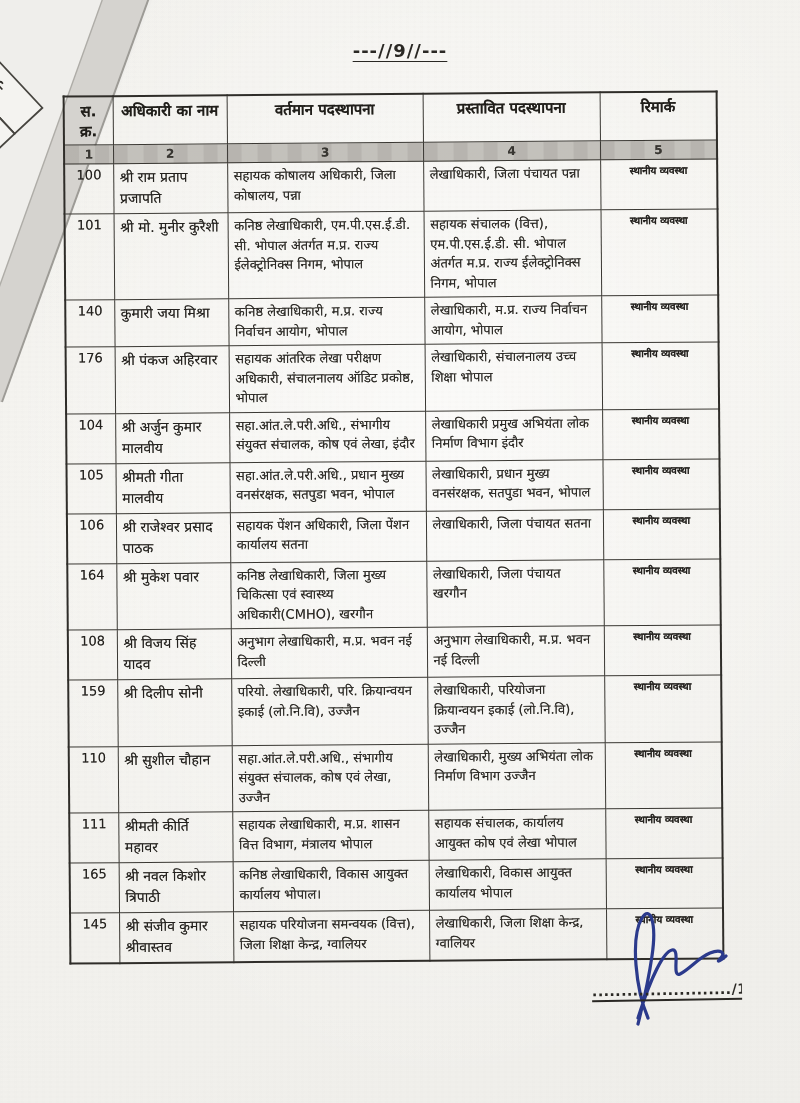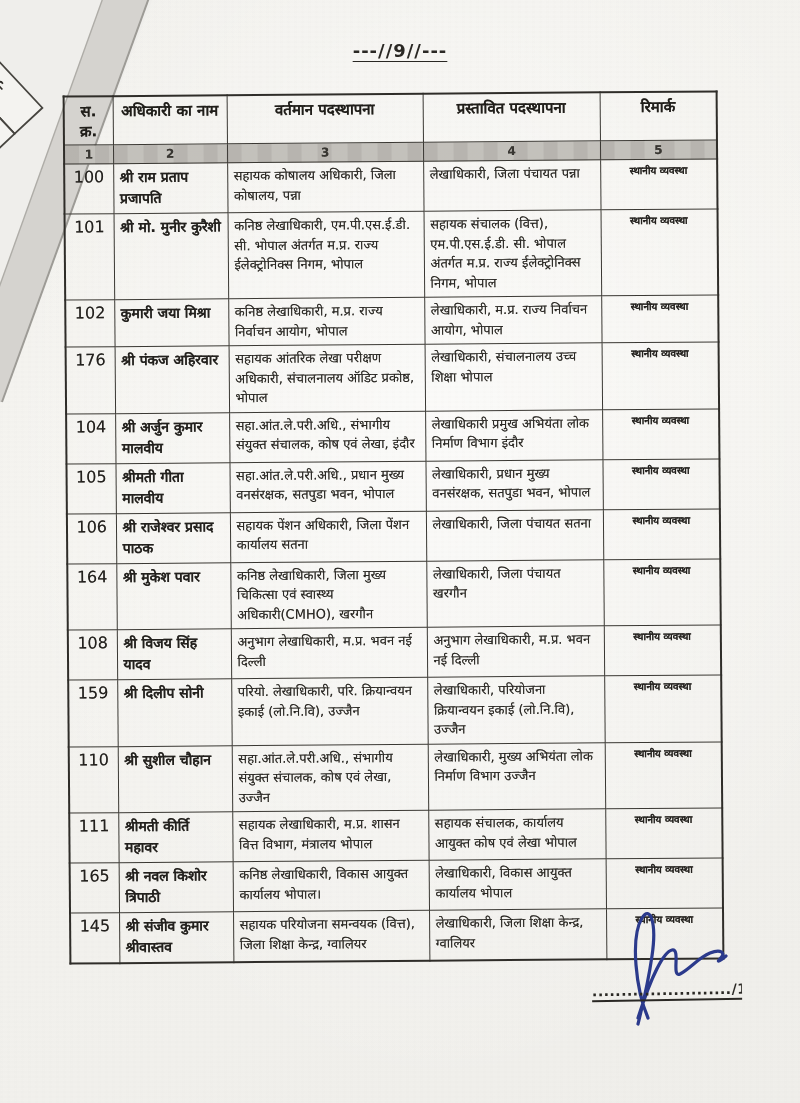--- a/index.html
+++ b/index.html
@@ -45,22 +45,22 @@
   th.hdr{
     font-size:15px;font-weight:bold;text-align:center;vertical-align:middle;
     padding:5px 2px;color:#201e1a;
   }
   tr.colnums td{
     background:
       repeating-linear-gradient(90deg, rgba(110,105,98,.18) 0 14px, rgba(160,155,148,.10) 14px 30px),
       #c7c5c0;
     text-align:center;font-size:12px;font-weight:bold;padding:2px;color:#383632;
   }
-  td.sno{font-size:16px;text-align:center;font-weight:500;padding-top:6px;}
-  td.name{font-size:14px;font-weight:700;line-height:1.5;padding-top:5px;}
+  td.sno{font-size:13px;text-align:center;font-weight:500;padding-top:6px;}
+  td.name{font-size:14px;font-weight:400;line-height:1.5;padding-top:5px;}
   td.post{font-size:13px;font-weight:500;line-height:1.5;padding-top:5px;color:#2a2824;}
   td.remark{font-size:10px;font-weight:600;text-align:center;vertical-align:middle;}
   .signature{position:absolute;left:596px;top:898px;pointer-events:none;}
   .page-num-bottom{
     position:absolute;left:592px;top:982px;width:150px;
     font-size:14px;font-weight:bold;color:#2a2824;
     border-bottom:2px solid #2a2824;padding-bottom:1px;
     letter-spacing:.5px;white-space:nowrap;overflow:hidden;
     transform:rotate(-1deg);
   }
@@ -123,21 +123,21 @@
 
   <tr>
     <td class="sno">101</td>
     <td class="name">श्री मो. मुनीर कुरैशी</td>
     <td class="post">कनिष्ठ लेखाधिकारी, एम.पी.एस.ई.डी. सी. भोपाल अंतर्गत म.प्र. राज्य ईलेक्ट्रोनिक्स निगम, भोपाल</td>
     <td class="post">सहायक संचालक (वित्त), एम.पी.एस.ई.डी. सी. भोपाल अंतर्गत म.प्र. राज्य ईलेक्ट्रोनिक्स निगम, भोपाल</td>
     <td class="remark">स्थानीय व्यवस्था</td>
   </tr>
 
   <tr>
-    <td class="sno">102</td>
+    <td class="sno">140</td>
     <td class="name">कुमारी जया मिश्रा</td>
     <td class="post">कनिष्ठ लेखाधिकारी, म.प्र. राज्य निर्वाचन आयोग, भोपाल</td>
     <td class="post">लेखाधिकारी, म.प्र. राज्य निर्वाचन आयोग, भोपाल</td>
     <td class="remark">स्थानीय व्यवस्था</td>
   </tr>
 
   <tr>
     <td class="sno">176</td>
     <td class="name">श्री पंकज अहिरवार</td>
     <td class="post">सहायक आंतरिक लेखा परीक्षण अधिकारी, संचालनालय ऑडिट प्रकोष्ठ, भोपाल</td>

